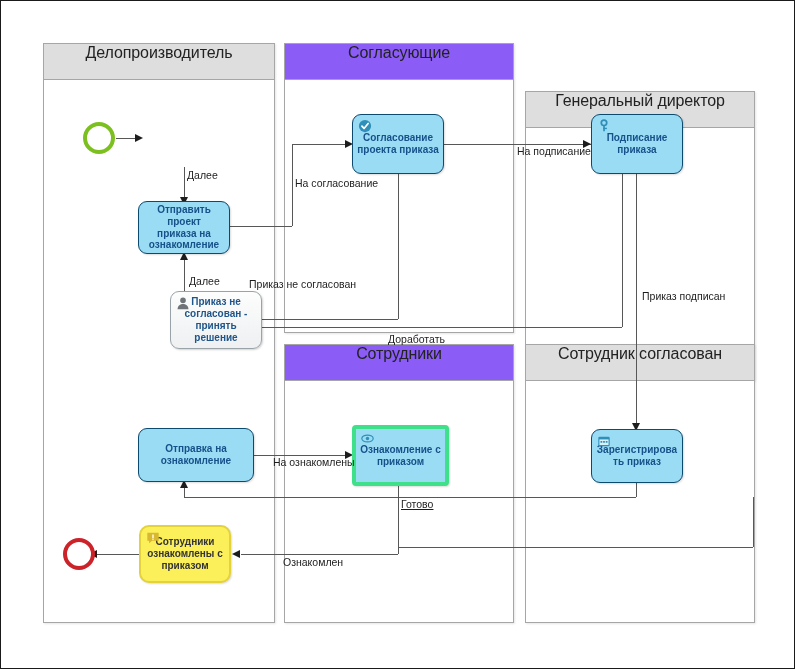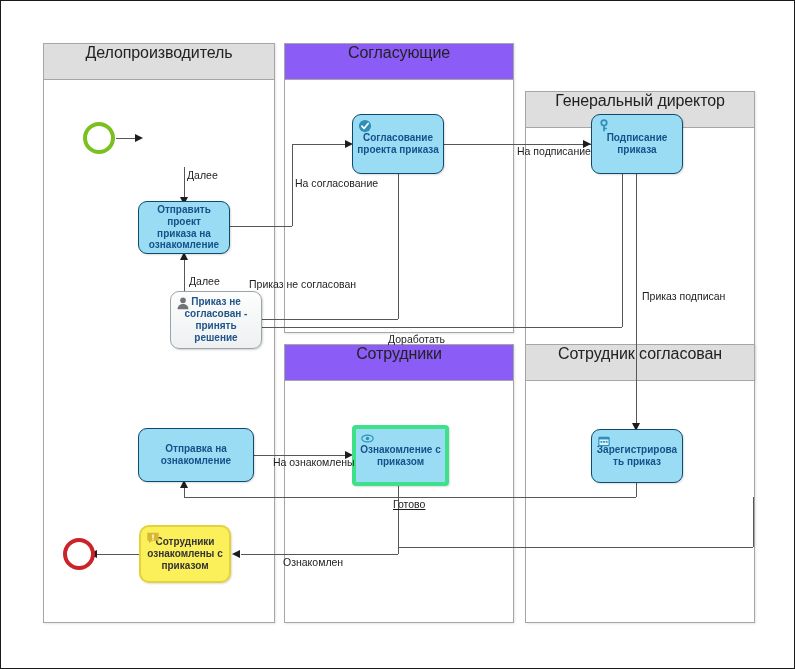--- a/index.html
+++ b/index.html
@@ -340,17 +340,17 @@
   <div class="conn-label" style="left:248px; top:277px;">Приказ не согласован</div>
 
   <div class="conn-label" style="left:188px; top:274px;">Далее</div>
 
   <div class="conn-label" style="left:387px; top:332px;">Доработать</div>
 
   <div class="conn-label" style="left:641px; top:289px;">Приказ подписан</div>
 
   <div class="conn-label" style="left:272px; top:455px;">На ознакомлены</div>
 
-  <div class="conn-label" style="left:392px; top:497px;text-decoration:underline;">Готово</div>
+  <div class="conn-label" style="left:400px; top:497px;text-decoration:underline;">Готово</div>
 
   <div class="conn-label" style="left:282px; top:555px;">Ознакомлен</div>
 
 </div>
 
 </body></html>

